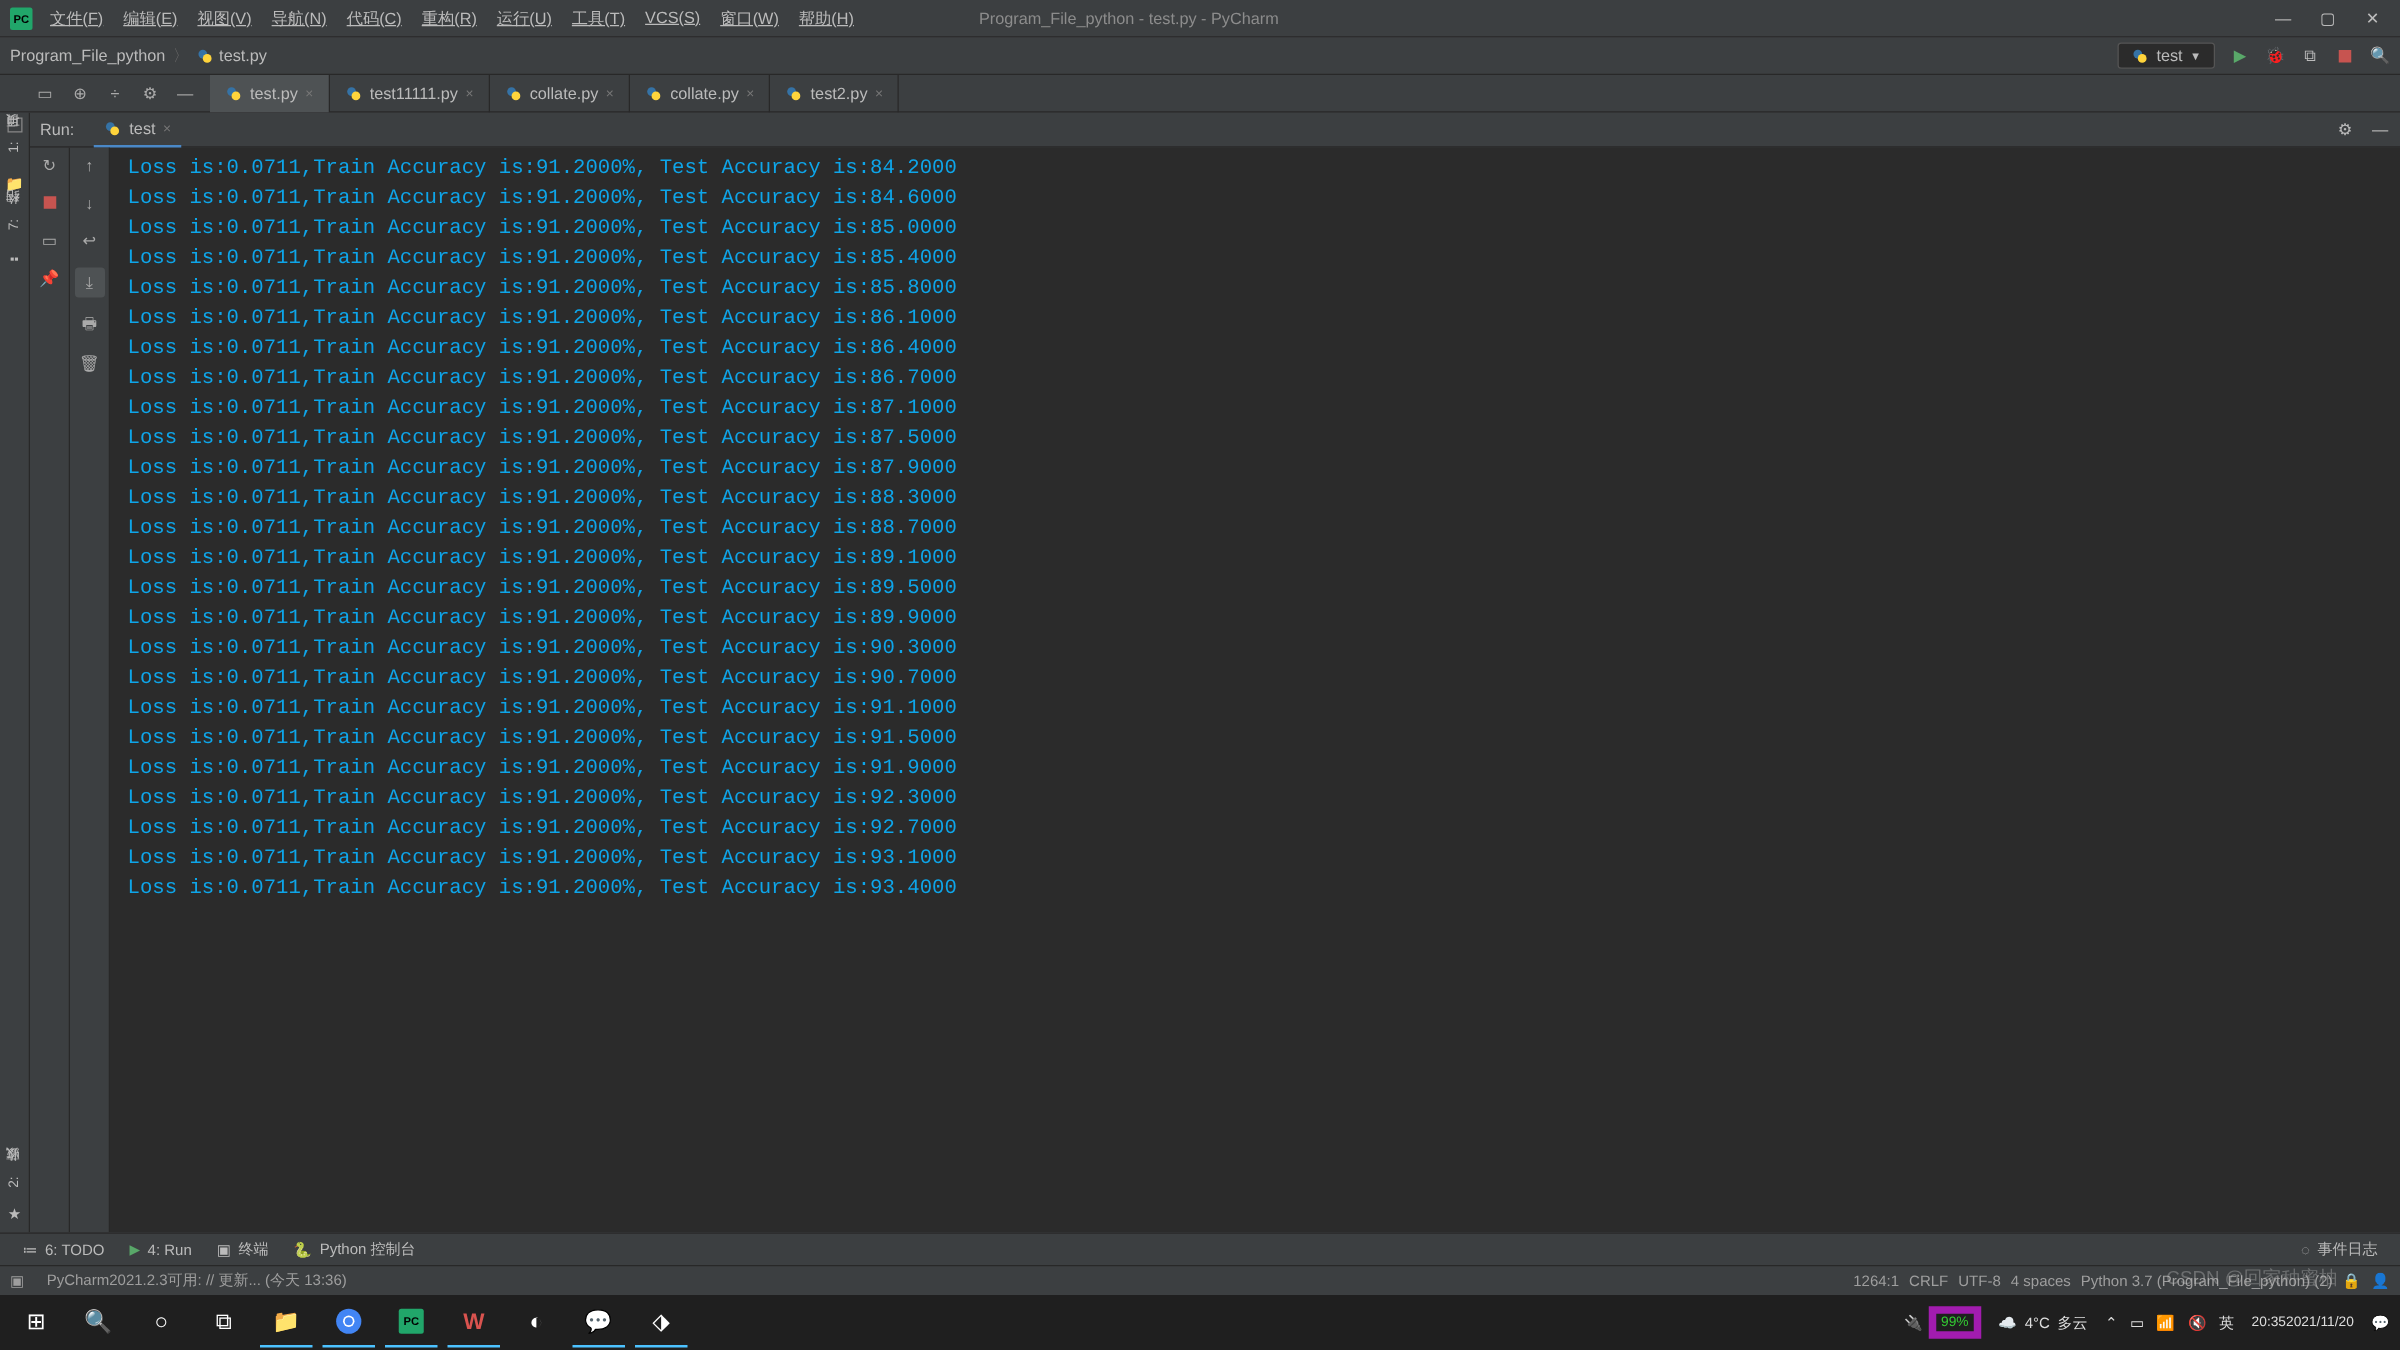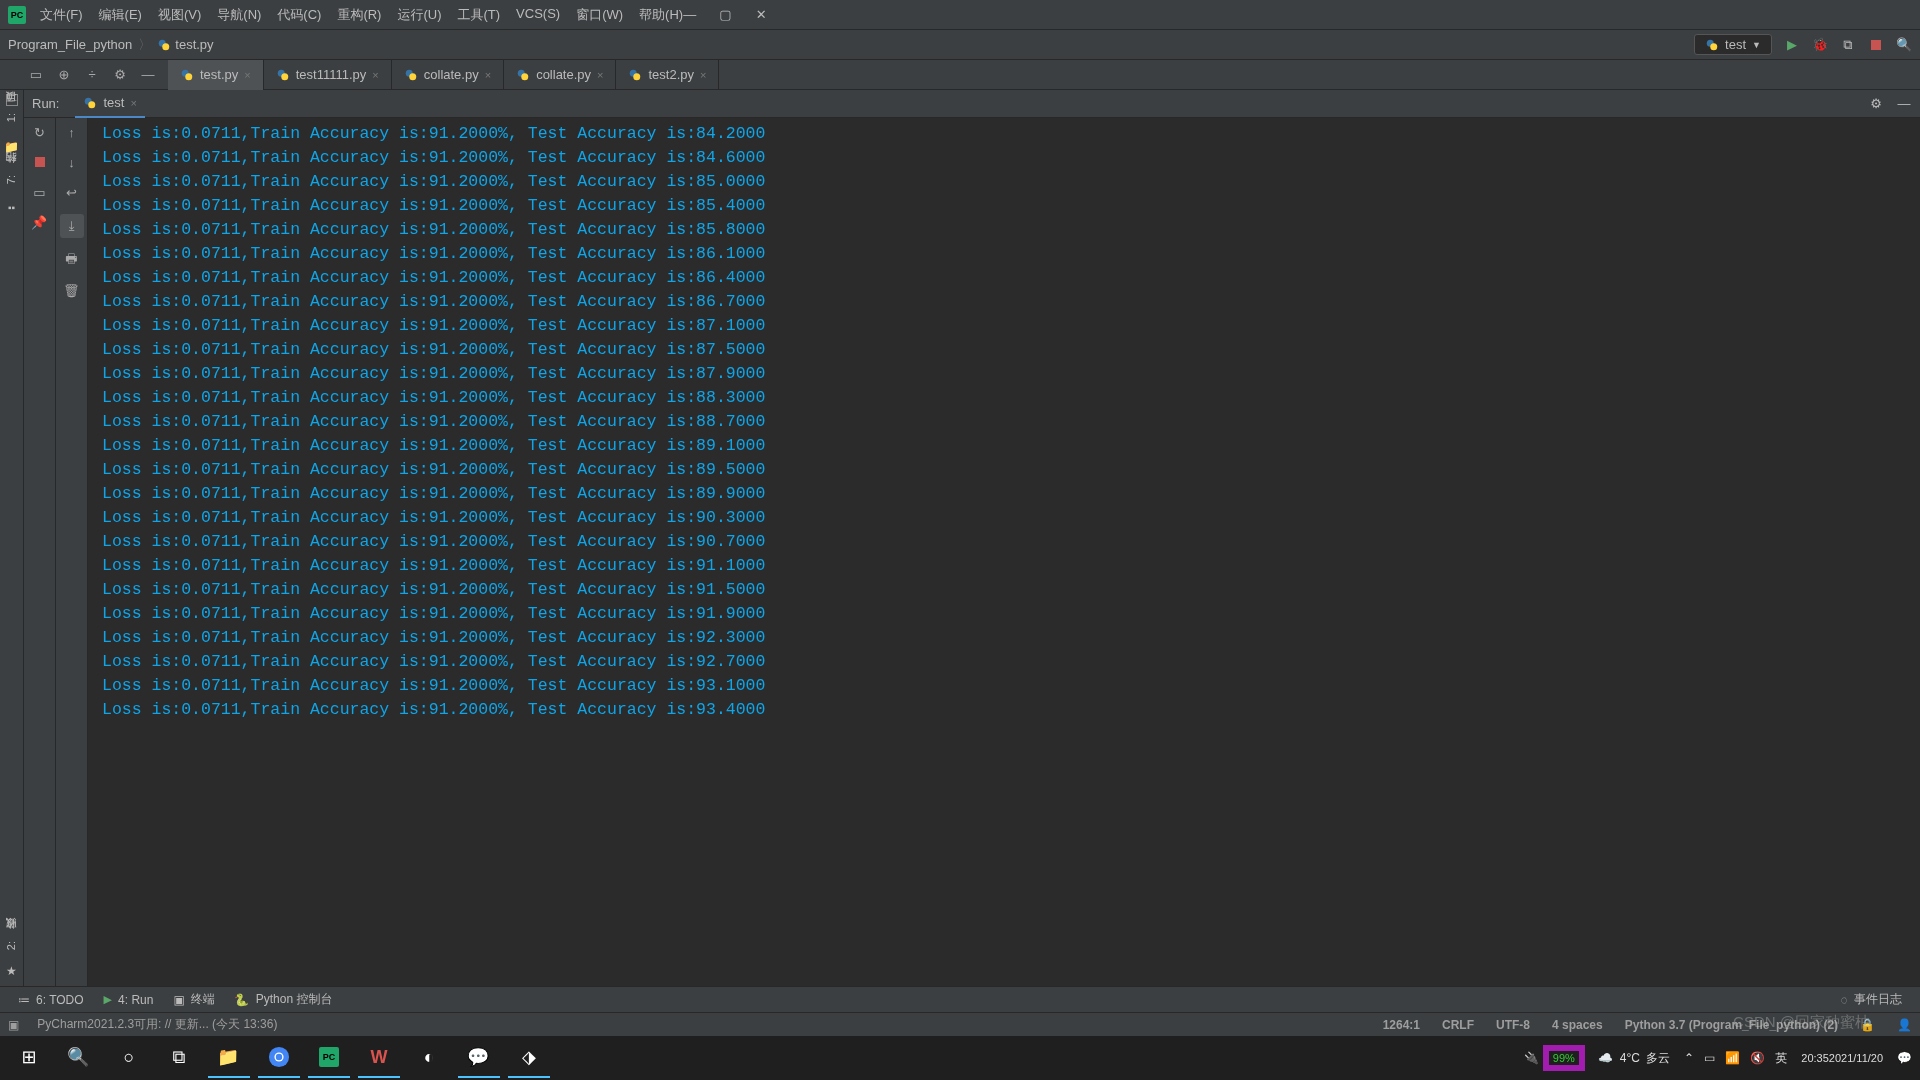--- a/index.html
+++ b/index.html
@@ -1,20 +1,20 @@
 <!DOCTYPE html>
 <html><head>
 <meta charset="utf-8">
 <style>
 * { margin: 0; padding: 0; box-sizing: border-box; font-family: "Segoe UI", "Microsoft YaHei", Arial, sans-serif; }
 body { width: 1920px; height: 1080px; background: #3c3f41; color: #bbb; overflow: hidden; display: flex; flex-direction: column; }
 .titlebar { height: 30px; background: #3c3f41; display: flex; align-items: center; padding: 0 8px; font-size: 13px; border-bottom: 1px solid #282828; }
 .app-icon { width: 18px; height: 18px; background: #21a66a; border-radius: 2px; margin-right: 14px; display: flex; align-items: center; justify-content: center; font-size: 9px; color: #000; font-weight: bold; }
 .menu { display: flex; gap: 16px; }
-.menu span { cursor: pointer; }
+.menu span { cursor: pointer; text-decoration: underline; }
 .titlebar-title { flex: 1; text-align: left; padding-left: 100px; color: #8c8c8c; }
 .win-controls { display: flex; gap: 24px; margin-right: 8px; }
 .win-controls span { width: 12px; text-align: center; cursor: pointer; }
 
 .navbar { height: 30px; background: #3c3f41; display: flex; align-items: center; padding: 0 8px; font-size: 13px; border-bottom: 1px solid #282828; }
 .breadcrumb { display: flex; align-items: center; gap: 6px; }
 .crumb-sep { color: #666; }
 .crumb-file { display: flex; align-items: center; gap: 4px; }
 .py-icon { width: 14px; height: 14px; display: inline-flex; align-items: center; justify-content: center; }
 .py-icon svg { width: 14px; height: 14px; }
@@ -52,21 +52,21 @@
 .tool-icon { width: 16px; height: 16px; display: inline-flex; align-items: center; justify-content: center; cursor: pointer; color: #aaa; font-size: 13px; }
 .tool-icon.selected { background: #4e5254; padding: 4px; width: 24px; height: 24px; border-radius: 3px; }
 .red-sq { width: 10px; height: 10px; background: #c75450; }
 .console { flex: 1; font-family: "Consolas", "Courier New", monospace; font-size: 16.5px; color: #0ea5e9; padding: 4px 0 0 14px; line-height: 24px; white-space: pre; overflow: hidden; }
 
 .bottom-tabs { height: 26px; background: #3c3f41; border-top: 1px solid #282828; display: flex; align-items: center; padding: 0 8px; font-size: 12px; gap: 0; }
 .btab { display: flex; align-items: center; gap: 6px; padding: 0 10px; height: 26px; cursor: pointer; }
 .btab-right { margin-left: auto; display: flex; align-items: center; gap: 6px; }
 
 .status-bar { height: 24px; background: #3c3f41; border-top: 1px solid #282828; display: flex; align-items: center; padding: 0 8px; font-size: 12px; color: #9e9e9e; gap: 18px; }
-.status-right { margin-left: auto; display: flex; align-items: center; gap: 22px; font-weight: bold; }
+.status-right { margin-left: auto; display: flex; align-items: center; gap: 8px; }
 
 .taskbar { height: 44px; background: #1f1f1f; display: flex; align-items: center; padding: 0 8px; gap: 8px; }
 .tb-icon { width: 42px; height: 40px; display: flex; align-items: center; justify-content: center; cursor: pointer; font-size: 18px; color: #fff; border-bottom: 2px solid transparent; }
 .tb-icon.active-u { border-bottom-color: #4cc2ff; }
 .tb-right { margin-left: auto; display: flex; align-items: center; font-size: 12px; color: #ddd; gap: 14px; }
 .battery { display: flex; align-items: center; gap: 4px; }
 .batt-box { border: 6px solid #a21caf; color: #3c3; padding: 1px 4px; font-size: 11px; }
 .weather { display: flex; align-items: center; gap: 6px; }
 .sys-icons { display: flex; align-items: center; gap: 10px; }
 .clock { display: flex; align-items: flex-end; font-size: 11px; line-height: 13px; }
@@ -84,20 +84,21 @@
       <span>视图(V)</span>
       <span>导航(N)</span>
       <span>代码(C)</span>
       <span>重构(R)</span>
       <span>运行(U)</span>
       <span>工具(T)</span>
       <span>VCS(S)</span>
       <span>窗口(W)</span>
       <span>帮助(H)</span>
     </div>
+  <div class="titlebar-title">Program_File_python - test.py - PyCharm</div>
   <div class="win-controls">
     <span>—</span>
     <span>▢</span>
     <span>✕</span>
   </div>
 </div>
 
 <div class="navbar">
   <div class="breadcrumb">
     <span>Program_File_python</span>

